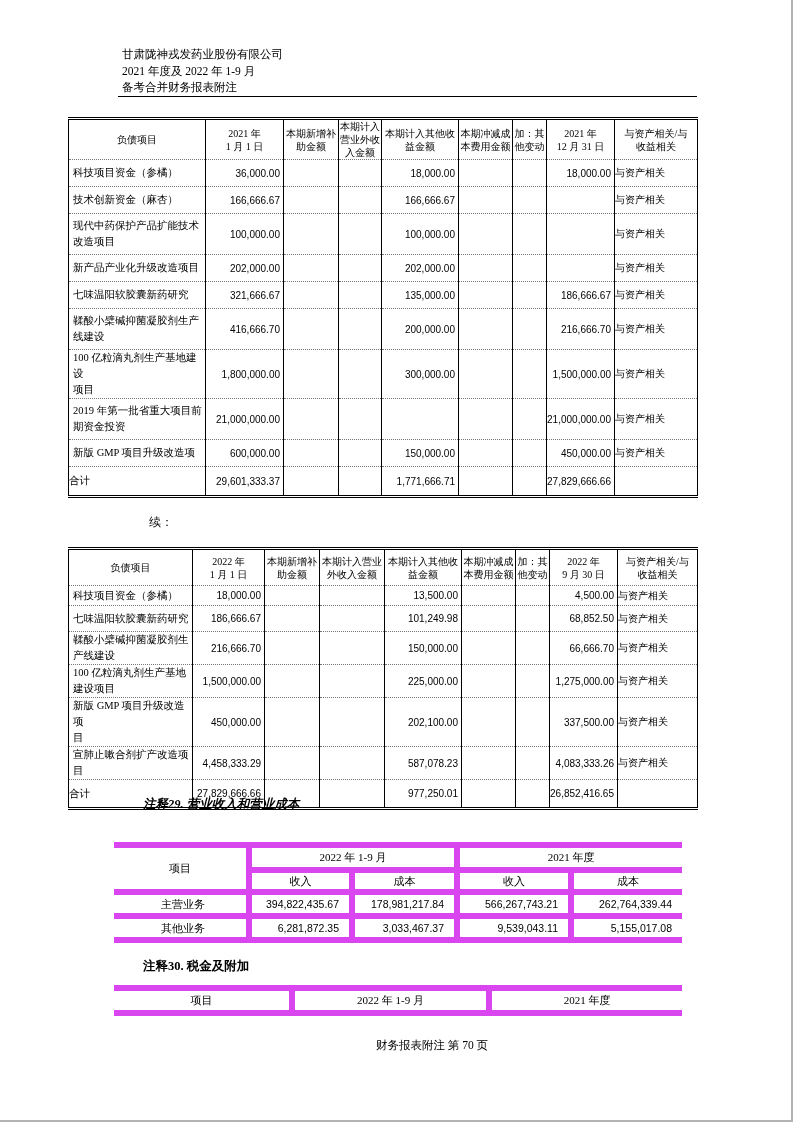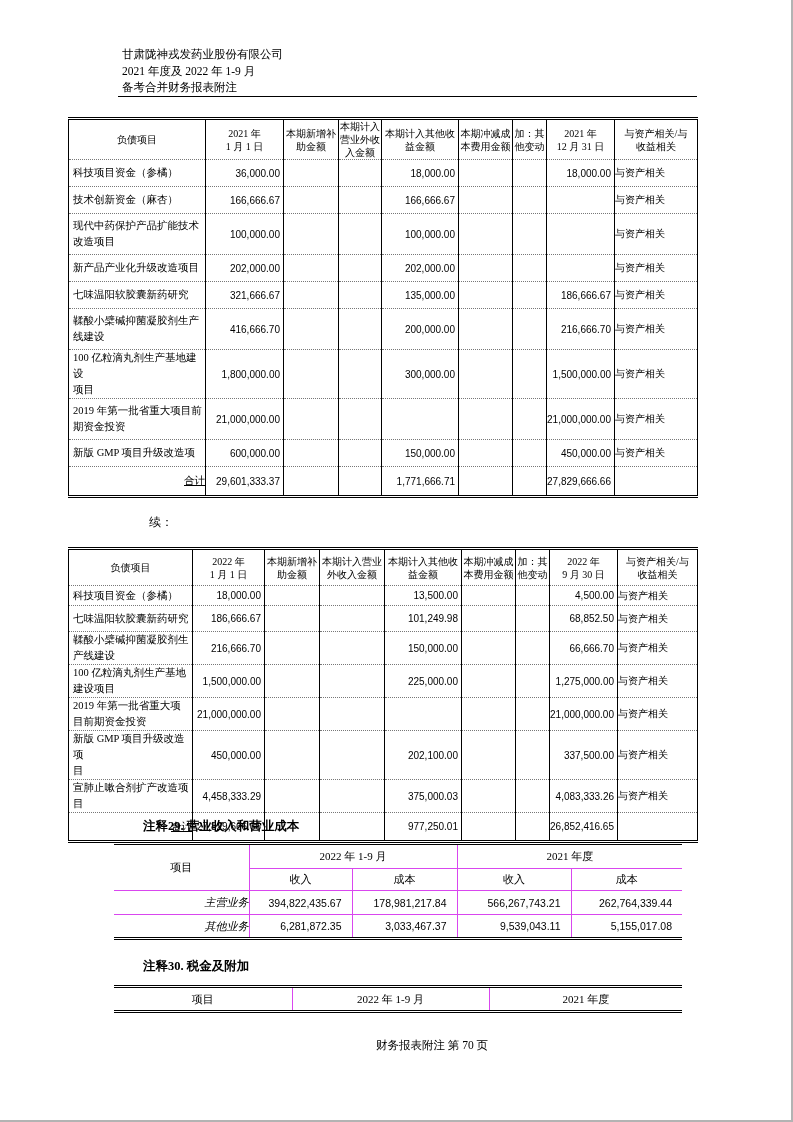--- a/index.html
+++ b/index.html
@@ -15,38 +15,38 @@
   table.grid { position:absolute; left:68px; border-collapse:collapse; table-layout:fixed; width:629px;
     border-top:3px double #000; border-bottom:3px double #000; font-size:10.5px; }
   table.t1 { top:117px; }
   table.t2 { top:547px; }
   .grid th, .grid td { border-left:1px solid #000; border-right:1px solid #000;
     border-top:1px dotted #777; border-bottom:1px dotted #777; padding:0; vertical-align:middle; }
   .grid th { font-weight:normal; text-align:center; white-space:pre-line; font-size:10px; line-height:13px; }
   .grid td.item { text-align:left; padding-left:4px; white-space:pre-line; line-height:16px; }
   .grid td.num { text-align:right; padding-right:3px; font-family:"Liberation Sans","DejaVu Sans",sans-serif; font-size:10px; white-space:nowrap; }
   .grid td.rel { text-align:left; font-size:10px; }
-  .grid td.total { text-align:right;text-decoration:underline; }
+  .grid td.total { text-align:left; }
   tr.hh1 { height:38px; } tr.hh2 { height:37px; }
   tr.r27 { height:27px; } tr.r41 { height:41px; } tr.r30 { height:30px; }
   tr.s20 { height:20px; } tr.s26 { height:26px; } tr.s29 { height:29px;padding-left:23px; } tr.s27 { height:27px;margin-left:32px; } tr.s24 { height:24px; }
 
   .cont { position:absolute; left:149px; top:514px; font-size:12px; }
 
   .notetitle { position:absolute; left:143px; font-size:12.5px; font-weight:bold; }
-  .nt29 { top:818px; } .nt30 { top:958px; }
+  .nt29 { top:796px;font-style:italic; } .nt30 { top:958px; }
 
   table.ntable { position:absolute; left:114px; border-collapse:collapse; table-layout:fixed; width:568px;
     border-top:3px double #000; border-bottom:3px double #000; font-size:11px; }
   table.n29 { top:842px; } table.n30 { top:985px; }
-  .ntable th, .ntable td { border:1px solid #d946ef; padding:0; vertical-align:middle; }
+  .ntable th, .ntable td { border:6px solid #d946ef; padding:0; vertical-align:middle; }
   .ntable tr > *:first-child { border-left:none; }
   .ntable tr > *:last-child { border-right:none; }
   .ntable th { font-weight:normal; text-align:center; }
-  .ntable td.item2 { text-align:right; padding-left:6px;font-style:italic; }
+  .ntable td.item2 { text-align:center; padding-left:6px; }
   .ntable td.num { text-align:right; padding-right:10px; font-family:"Liberation Sans","DejaVu Sans",sans-serif; font-size:10.5px; white-space:nowrap; }
   tr.nh { height:25px; } tr.nh2 { height:22px; } tr.nd { height:24px; }
 
   .footer { position:absolute; left:114px; top:1038px; width:636px; text-align:center; font-size:11.5px; }
 </style>
 </head>
 <body>
 
 <div class="page">
 
@@ -280,51 +280,39 @@
 建设项目</td>
       <td class="num">1,500,000.00</td>
       <td class="num"></td>
       <td class="num"></td>
       <td class="num">225,000.00</td>
       <td class="num"></td>
       <td class="num"></td>
       <td class="num">1,275,000.00</td>
       <td class="rel">与资产相关</td>
     </tr>
-    <tr class="s26">
-      <td class="item">2019 年第一批省重大项
-目前期资金投资</td>
-      <td class="num">21,000,000.00</td>
-      <td class="num"></td>
-      <td class="num"></td>
-      <td class="num"></td>
-      <td class="num"></td>
-      <td class="num"></td>
-      <td class="num">21,000,000.00</td>
-      <td class="rel">与资产相关</td>
-    </tr>
     <tr class="s24">
       <td class="item">新版 GMP 项目升级改造项
 目</td>
       <td class="num">450,000.00</td>
       <td class="num"></td>
       <td class="num"></td>
       <td class="num">202,100.00</td>
       <td class="num"></td>
       <td class="num"></td>
       <td class="num">337,500.00</td>
       <td class="rel">与资产相关</td>
     </tr>
     <tr class="s27">
       <td class="item">宣肺止嗽合剂扩产改造项
 目</td>
       <td class="num">4,458,333.29</td>
       <td class="num"></td>
       <td class="num"></td>
-      <td class="num">375,000.03</td>
+      <td class="num">587,078.23</td>
       <td class="num"></td>
       <td class="num"></td>
       <td class="num">4,083,333.26</td>
       <td class="rel">与资产相关</td>
     </tr>
     <tr class="s29">
       <td class="total">合计</td>
       <td class="num">27,829,666.66</td>
       <td class="num"></td>
       <td class="num"></td>

